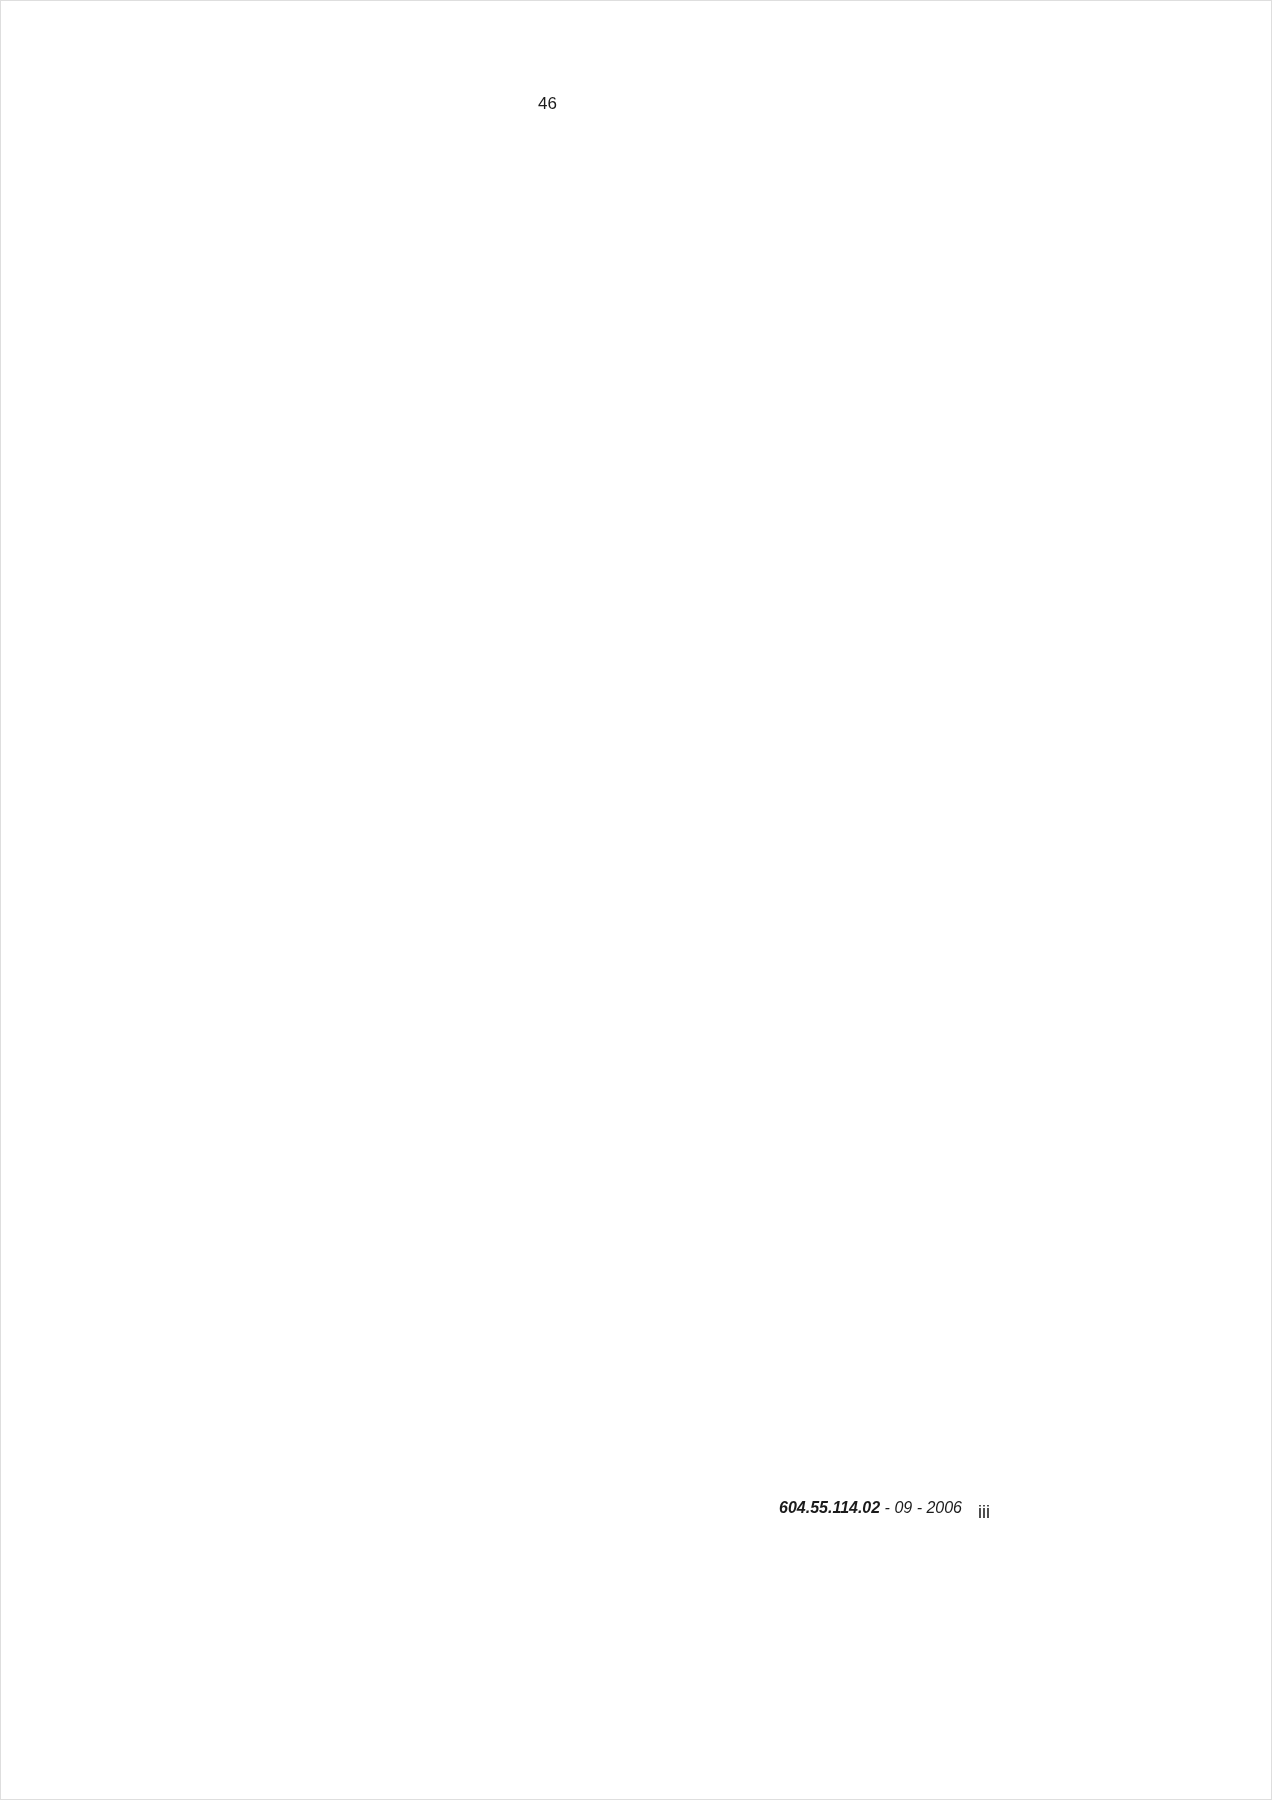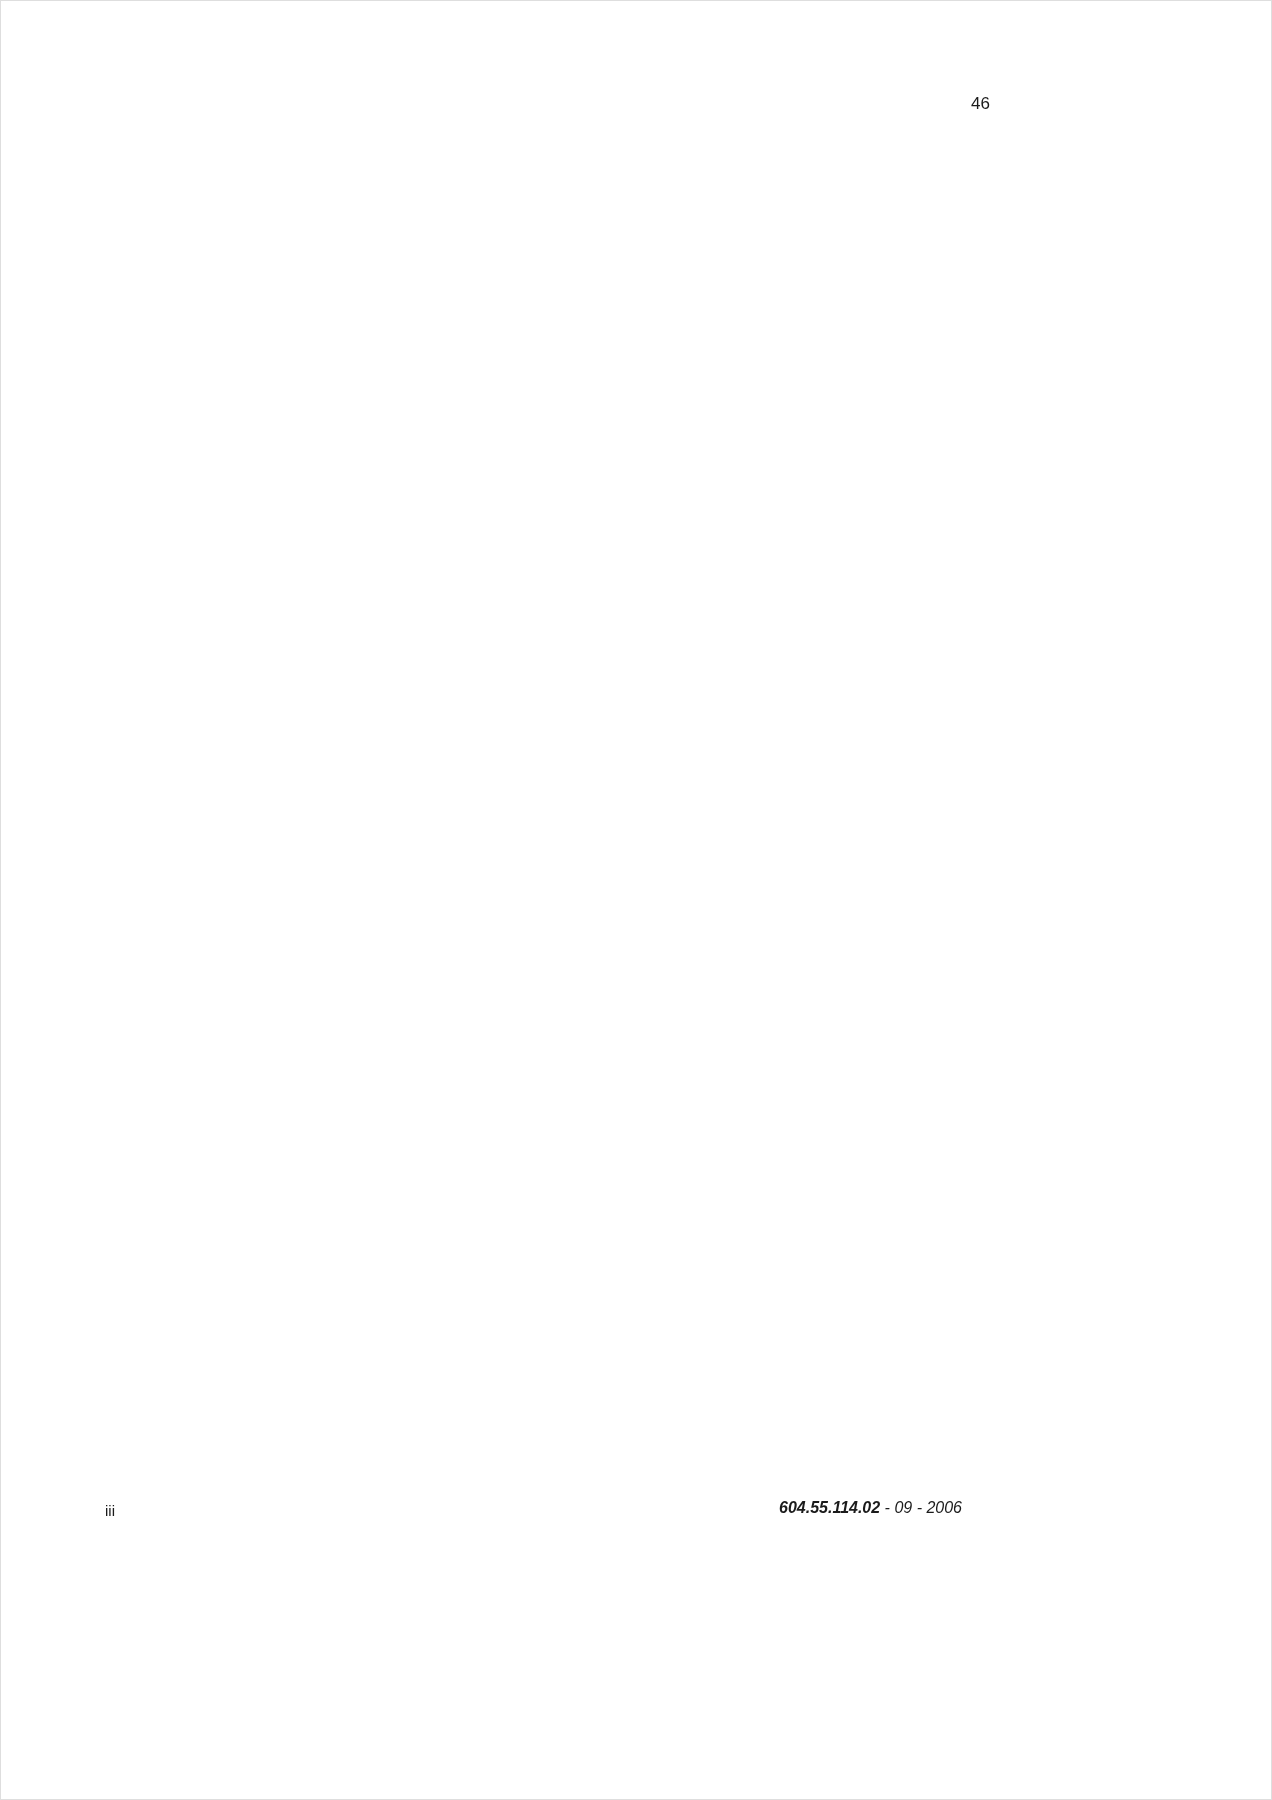--- a/index.html
+++ b/index.html
@@ -32,29 +32,29 @@
     margin-bottom:28px;
   }
   .chapter-title { margin-left:65px; font-weight:bold; font-size:19px; line-height:26px; }
   .chapter-label { font-weight:bold; font-size:19px; line-height:26px; margin-right:48px; }
   .toc-table { margin-bottom:16px; }
   .row { display:flex; align-items:baseline; font-size:17px; line-height:32px; }
   .cell.code { flex:0 0 135px; padding-left:12px; white-space:nowrap; }
   .code-bold { font-weight:bold; }
   .cell.desc { flex:0 1 auto; white-space:nowrap; }
   .cell.grow { flex:1 1 auto; }
-  .cell.page { flex:0 0 auto; min-width:24px; text-align:right; white-space:nowrap; }
+  .cell.page { flex:0 0 auto; min-width:24px; text-align:center; white-space:nowrap; }
   .col-head .cell { font-weight:bold; }
   .col-head .cell.code { padding-left:0; }
   .dots {
     flex:1 1 0; overflow:hidden; white-space:nowrap;
     letter-spacing:2.6px; padding:0 5px 0 6px; color:#1b1b1b;
   }
   .footer { position:absolute; left:105px; right:282px; top:1502px; height:26px; }
-  .page-num { position:absolute; left:0; right:0; text-align:left; font-size:15px; }
+  .page-num { position:absolute; left:0; right:0; text-align:right; font-size:18px; }
   .doc-ref { position:absolute; right:28px; top:-3px; font-style:italic; font-size:16px; }
   .doc-ref .ref-bold { font-weight:bold; font-style:italic; }
 </style>
 </head>
 <body>
 
 <div class="page">
   <div class="note">Inhantsverzeichnis Fortsetzung:</div>
   <div id="sections">
       <section class="toc-section">

